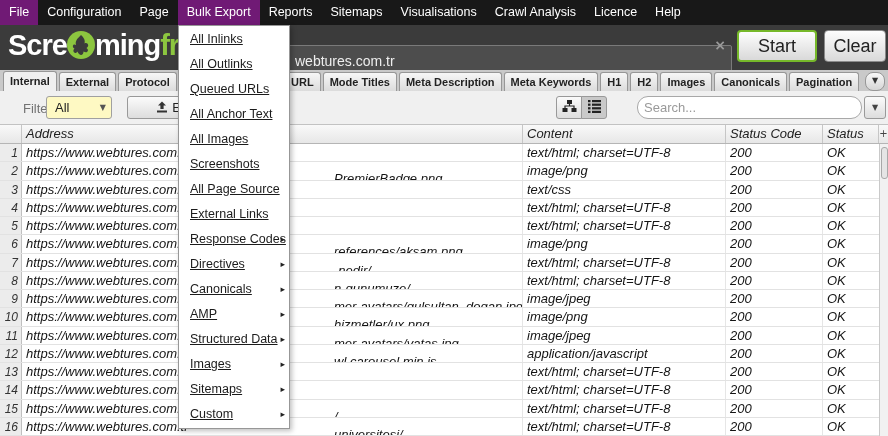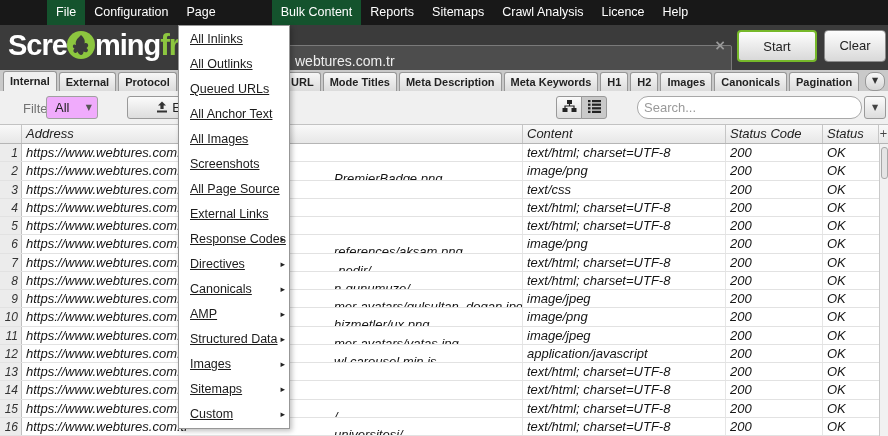--- a/index.html
+++ b/index.html
@@ -2,52 +2,52 @@
 <html><head>
 <meta charset="utf-8">
 <style>
   html,body{margin:0;padding:0;}
   body{font-family:"Liberation Sans",sans-serif;background:#888;}
   #app{position:relative;width:888px;height:436px;overflow:hidden;background:#fff;}
 
   
   .menubar{position:absolute;left:0;top:0;width:888px;height:25px;background:#181818;display:flex;align-items:stretch;}
   .mb-item{color:#fff;font-size:12.5px;line-height:25px;padding:0 9px;white-space:nowrap;cursor:default;}
-  .mb-item.hl{background:#14532d;margin-left:47px;}
+  .mb-item.hl{background:#701a75;}
 
   
   .toolbar{position:absolute;left:0;top:25px;width:888px;height:45px;background:#3b3b3b;}
   .logo{position:absolute;left:8px;top:4px;font-size:29px;font-weight:bold;color:#fff;letter-spacing:-1px;white-space:nowrap;}
   .logo .grn{color:#8cc63f;}
   .logo svg{vertical-align:-5px;margin:0 -1px;}
   .url-input{position:absolute;left:240px;top:20px;width:492px;height:31px;box-sizing:border-box;
     background:#4d4d4d;border:1px solid #7a7a7a;border-radius:2px;color:#eee;font-size:14px;
     padding:0 26px 0 54px;font-family:"Liberation Sans",sans-serif;outline:none;}
   .clear-x{position:absolute;left:712px;top:12px;width:16px;height:16px;color:#9a9a9a;font-size:14px;
     font-weight:bold;line-height:16px;text-align:center;cursor:pointer;font-family:"DejaVu Sans",sans-serif;}
   .btn{position:absolute;top:5px;height:32px;box-sizing:border-box;border-radius:4px;
-    background:linear-gradient(#fdfdfd,#d9d9d9);font-size:13px;color:#222;text-align:center;line-height:29px;cursor:pointer;}
+    background:linear-gradient(#fdfdfd,#d9d9d9);font-size:18px;color:#222;text-align:center;line-height:29px;cursor:pointer;}
   .btn-start{left:737px;width:80px;border:2px solid #76b82a;}
   .btn-clear{left:824px;width:62px;border:1px solid #8a8a8a;line-height:30px;}
 
   
   .tabrow{position:absolute;left:0;top:70px;width:888px;height:21px;background:#c9c9c9;}
   .tabs{position:absolute;left:3px;top:0;display:flex;align-items:flex-end;}
   .tab{height:19px;line-height:19px;margin:1px 2px 0 0;padding:0 6px;font-size:11px;font-weight:bold;color:#222;
     background:linear-gradient(#f7f7f7,#dadada);border:1px solid #979797;border-bottom:none;
     border-radius:3px 3px 0 0;white-space:nowrap;cursor:pointer;}
   .tab.active{background:#f0f0f0;height:20px;}
   .tab-overflow{position:absolute;right:3px;top:2px;width:18px;height:17px;border:1px solid #979797;border-radius:8px;
     background:linear-gradient(#f7f7f7,#d6d6d6);text-align:center;line-height:16px;font-size:8px;color:#333;
     cursor:pointer;font-family:"DejaVu Sans",sans-serif;}
 
   
   .filterrow{position:absolute;left:0;top:91px;width:888px;height:34px;background:#f0f0f0;border-bottom:1px solid #c2c2c2;box-sizing:border-box;}
   .flabel{position:absolute;left:23px;top:10px;font-size:13px;color:#737373;}
-  .combo{position:absolute;left:46px;top:5px;width:52px;height:23px;box-sizing:border-box;background:#f0abfc;
+  .combo{position:absolute;left:46px;top:5px;width:66px;height:23px;box-sizing:border-box;background:#fef9c3;
     border:1px solid #a0a0a0;border-radius:3px;font-size:13px;color:#222;line-height:21px;padding-left:8px;cursor:pointer;}
   .combo .arr{position:absolute;right:5px;top:0;font-size:8px;color:#555;line-height:21px;font-family:"DejaVu Sans",sans-serif;}
   .export-btn{position:absolute;left:127px;top:5px;width:112px;height:23px;box-sizing:border-box;border:1px solid #999;
     border-radius:3px;background:linear-gradient(#fbfbfb,#ddd);font-size:13px;color:#222;line-height:21px;
     text-align:center;cursor:pointer;}
   .export-btn svg{vertical-align:-1px;margin-right:4px;}
   .toggle{position:absolute;top:5px;width:26px;height:23px;box-sizing:border-box;border:1px solid #999;
     background:linear-gradient(#fbfbfb,#ddd);text-align:center;line-height:21px;cursor:pointer;}
   .toggle.tree{left:556px;border-radius:3px 0 0 3px;}
   .toggle.list{left:581px;border-radius:0 3px 3px 0;background:#c9c9c9;}
@@ -84,23 +84,24 @@
 </style>
 </head>
 <body>
 
 <div id="app">
 
   <div class="menubar">
       <div class="mb-item hl">File</div>
       <div class="mb-item">Configuration</div>
       <div class="mb-item">Page</div>
-      <div class="mb-item hl">Bulk Content</div>
+      <div class="mb-item hl">Bulk Export</div>
       <div class="mb-item">Reports</div>
       <div class="mb-item">Sitemaps</div>
+      <div class="mb-item">Visualisations</div>
       <div class="mb-item">Crawl Analysis</div>
       <div class="mb-item">Licence</div>
       <div class="mb-item">Help</div>
     </div>
 
   <div class="toolbar">
     <div class="logo"><span>Scre</span><svg width="30" height="30" viewBox="0 0 30 30">
           <circle cx="15" cy="15" r="14" fill="#8cc63f"></circle>
           <path d="M15 5 C11 9 9 11 10 15 C7 13 5.5 17 8.5 18.5 C5.5 21.5 9.5 25 11.5 21.5 C13 26 17.5 26 17.5 21.5 C21.5 24 23.5 20 20.5 18 C24 16 21.5 11.5 18.5 13.5 C19.5 9.5 17 7 15 5 Z" fill="#3b3b3b"></path>
         </svg><span>ming</span><span class="grn">frog</span></div>

